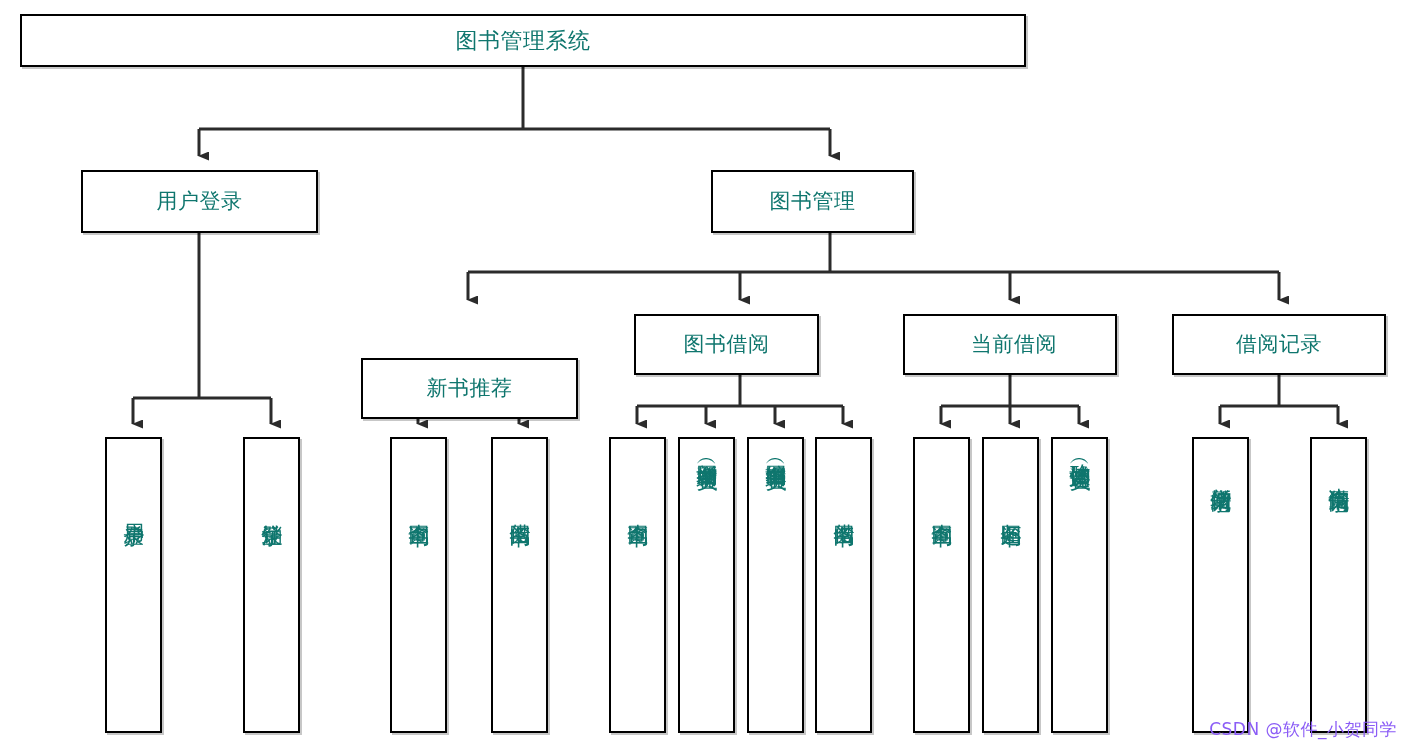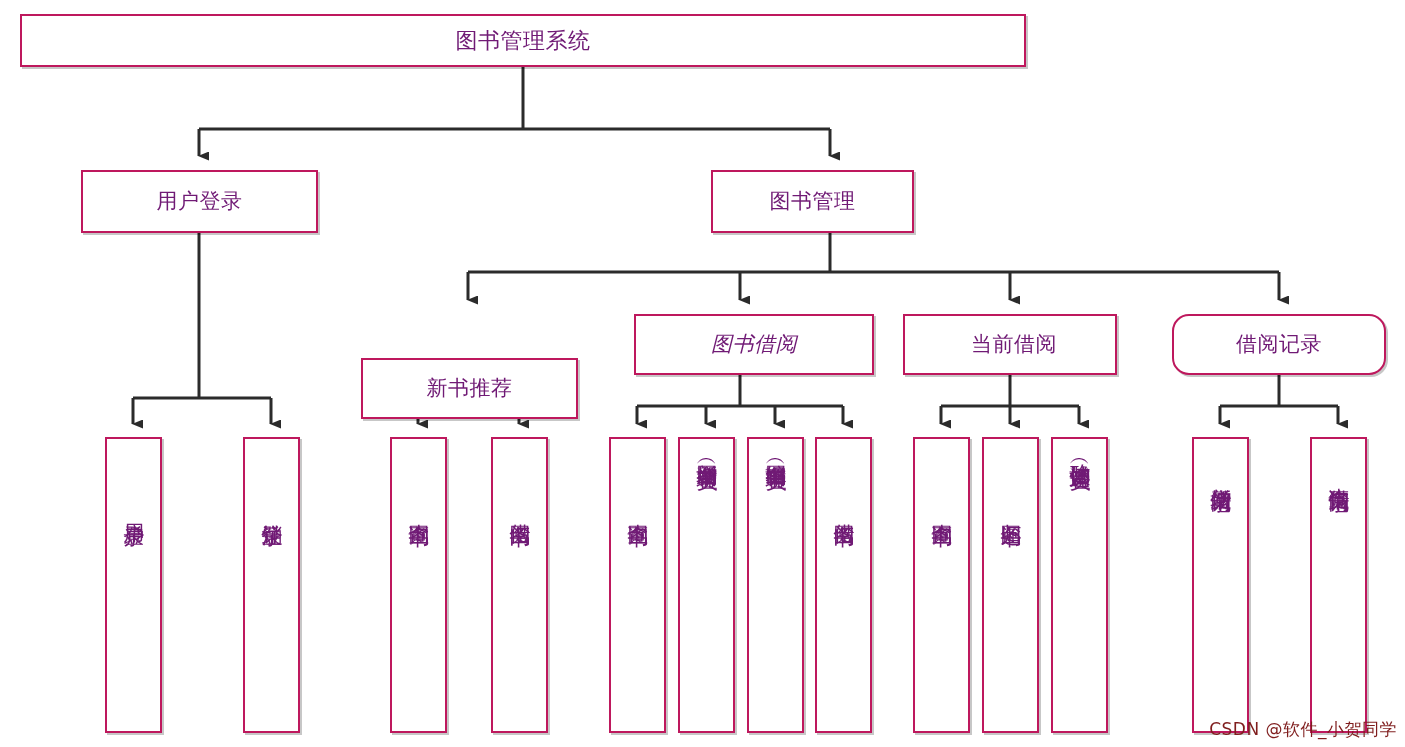--- a/index.html
+++ b/index.html
@@ -22,26 +22,26 @@
     left: 0;
     top: 0;
     width: 1405px;
     height: 747px;
     pointer-events: none;
   }
   .node {
     position: absolute;
     box-sizing: border-box;
     background: #ffffff;
-    border: 2px solid #be185d;
+    border: 2px solid #000000;
     box-shadow: 2px 2px 0 rgba(0,0,0,0.22);
     display: flex;
     align-items: center;
     justify-content: center;
-    color: #701a75;
+    color: #0f766e;
   }
   .node .label {
     font-size: 21px;
     line-height: 1.05;
     letter-spacing: 0.5px;
     white-space: nowrap;
   }
   .node.root .label { font-size: 22px; }
   .node.leaf {
     align-items: flex-start;
@@ -54,21 +54,21 @@
     line-height: 1.28;
     letter-spacing: 1px;
     white-space: nowrap;
   }
   .node.leaf.top-aligned { padding-top: 8px; }
   #watermark {
     position: absolute;
     right: 8px;
     bottom: 6px;
     font-size: 17px;
-    color: #7f1d1d;
+    color: #8b5cf6;
     letter-spacing: 0.5px;
     white-space: nowrap;
     user-select: none;
   }
 </style>
 </head>
 <body>
 
 <div id="diagram-canvas">
 
@@ -129,27 +129,27 @@
   <div class="node" style="left:81px; top:170px; width:237px; height:63px;">
     <span class="label">用户登录</span>
   </div>
   <div class="node" style="left:711px; top:170px; width:203px; height:63px;">
     <span class="label">图书管理</span>
   </div>
 
   <div class="node" style="left:361px; top:314px; width:217px; height:61px;margin-top:44px;">
     <span class="label">新书推荐</span>
   </div>
-  <div class="node" style="left:634px; top:314px; width:240px; height:61px;font-style:italic;">
+  <div class="node" style="left:634px; top:314px; width:185px; height:61px;">
     <span class="label">图书借阅</span>
   </div>
   <div class="node" style="left:903px; top:314px; width:214px; height:61px;padding-left:8px;">
     <span class="label">当前借阅</span>
   </div>
-  <div class="node" style="left:1172px; top:314px; width:214px; height:61px;border-radius:17px;">
+  <div class="node" style="left:1172px; top:314px; width:214px; height:61px;">
     <span class="label">借阅记录</span>
   </div>
 
   <div class="node leaf" style="left:105px; top:437px; width:57px; height:296px; padding-top:68px;">
     <span class="label">用户登录</span>
   </div>
   <div class="node leaf" style="left:243px; top:437px; width:57px; height:296px; padding-top:68px;">
     <span class="label">注销登录</span>
   </div>
 

